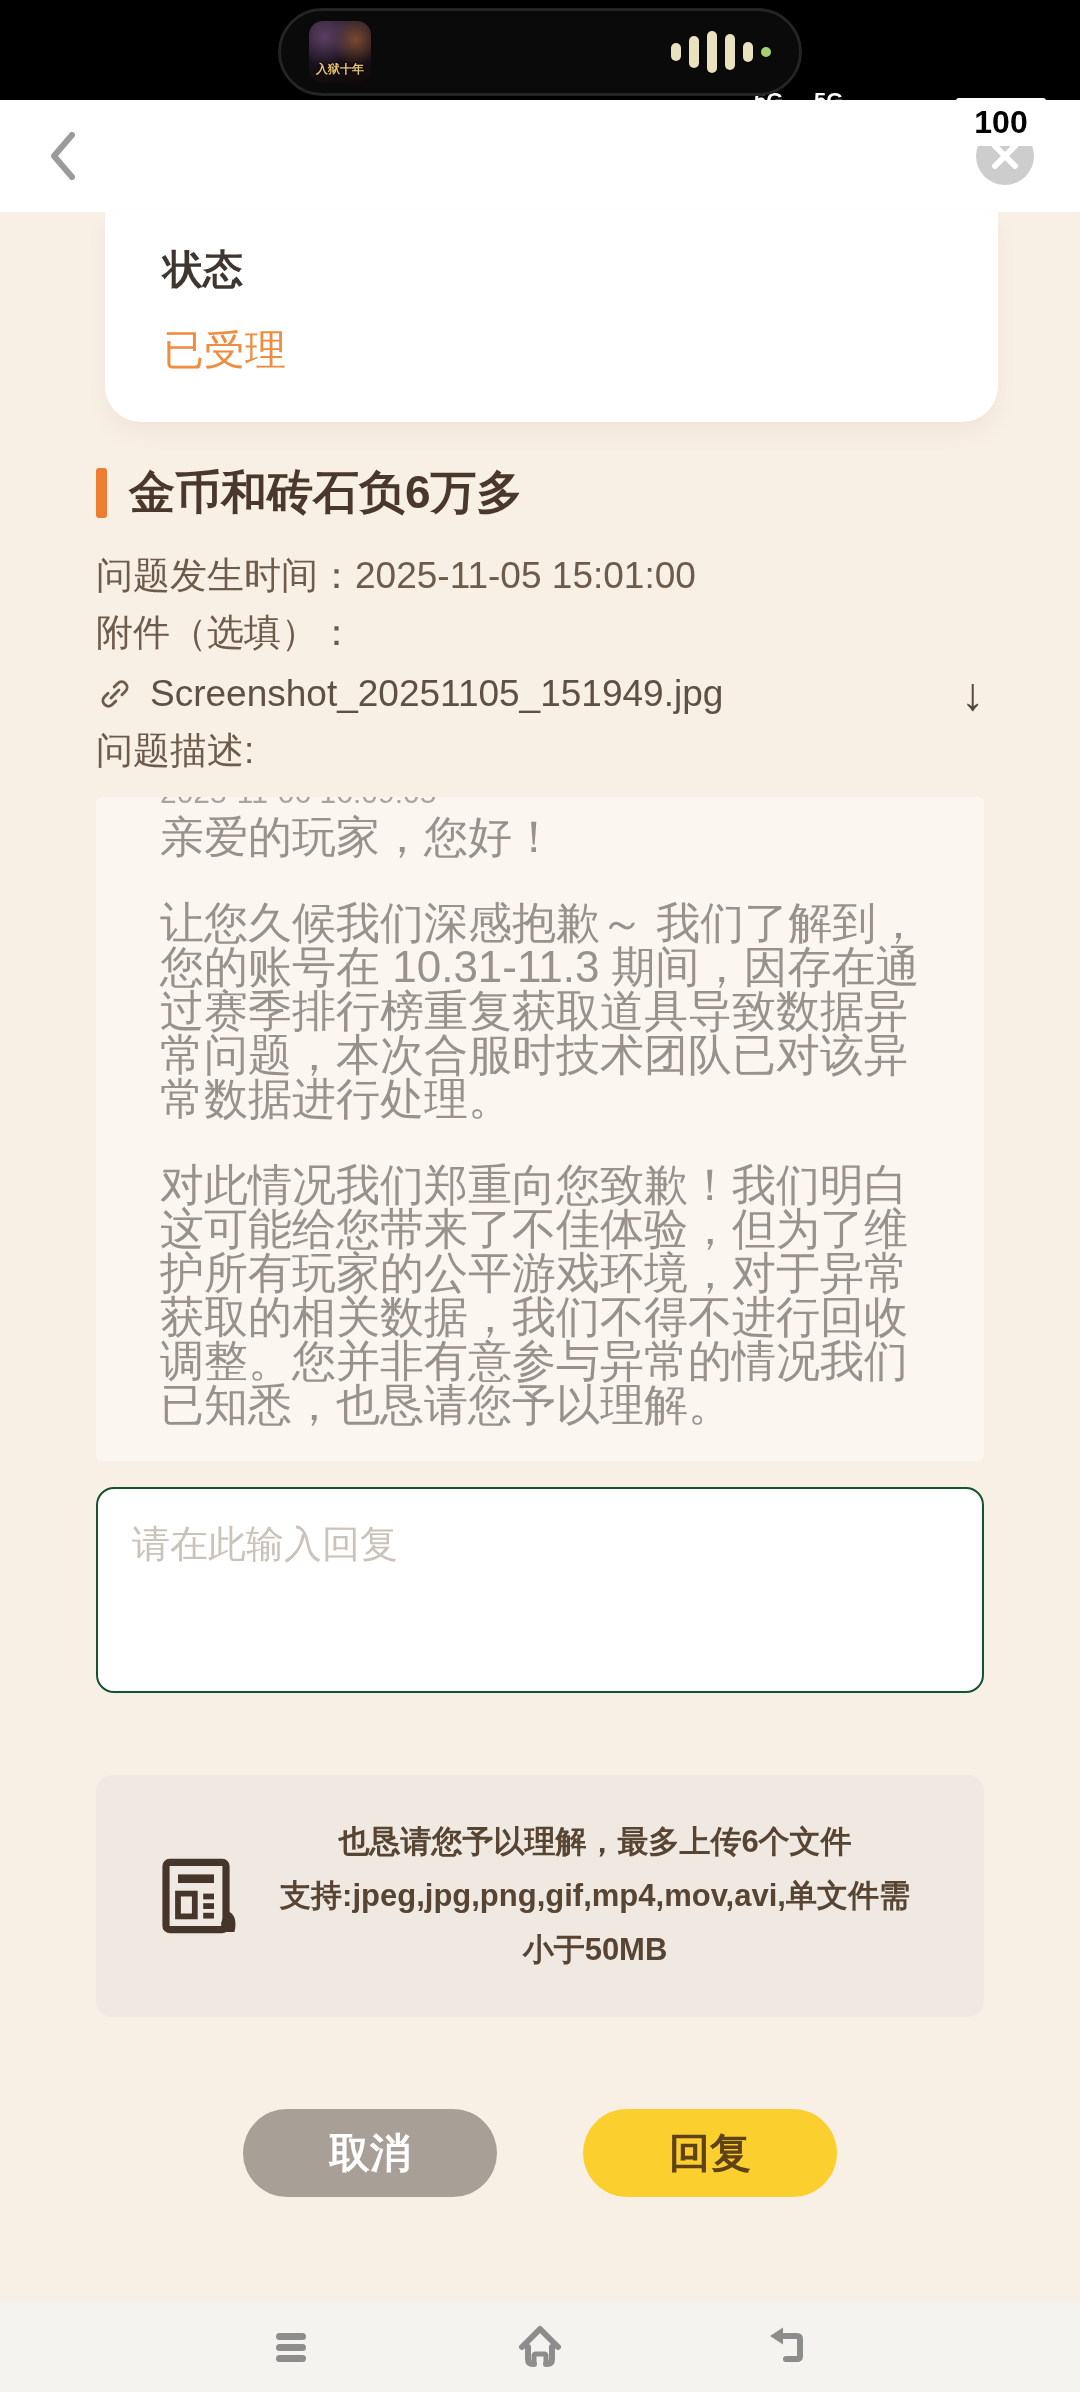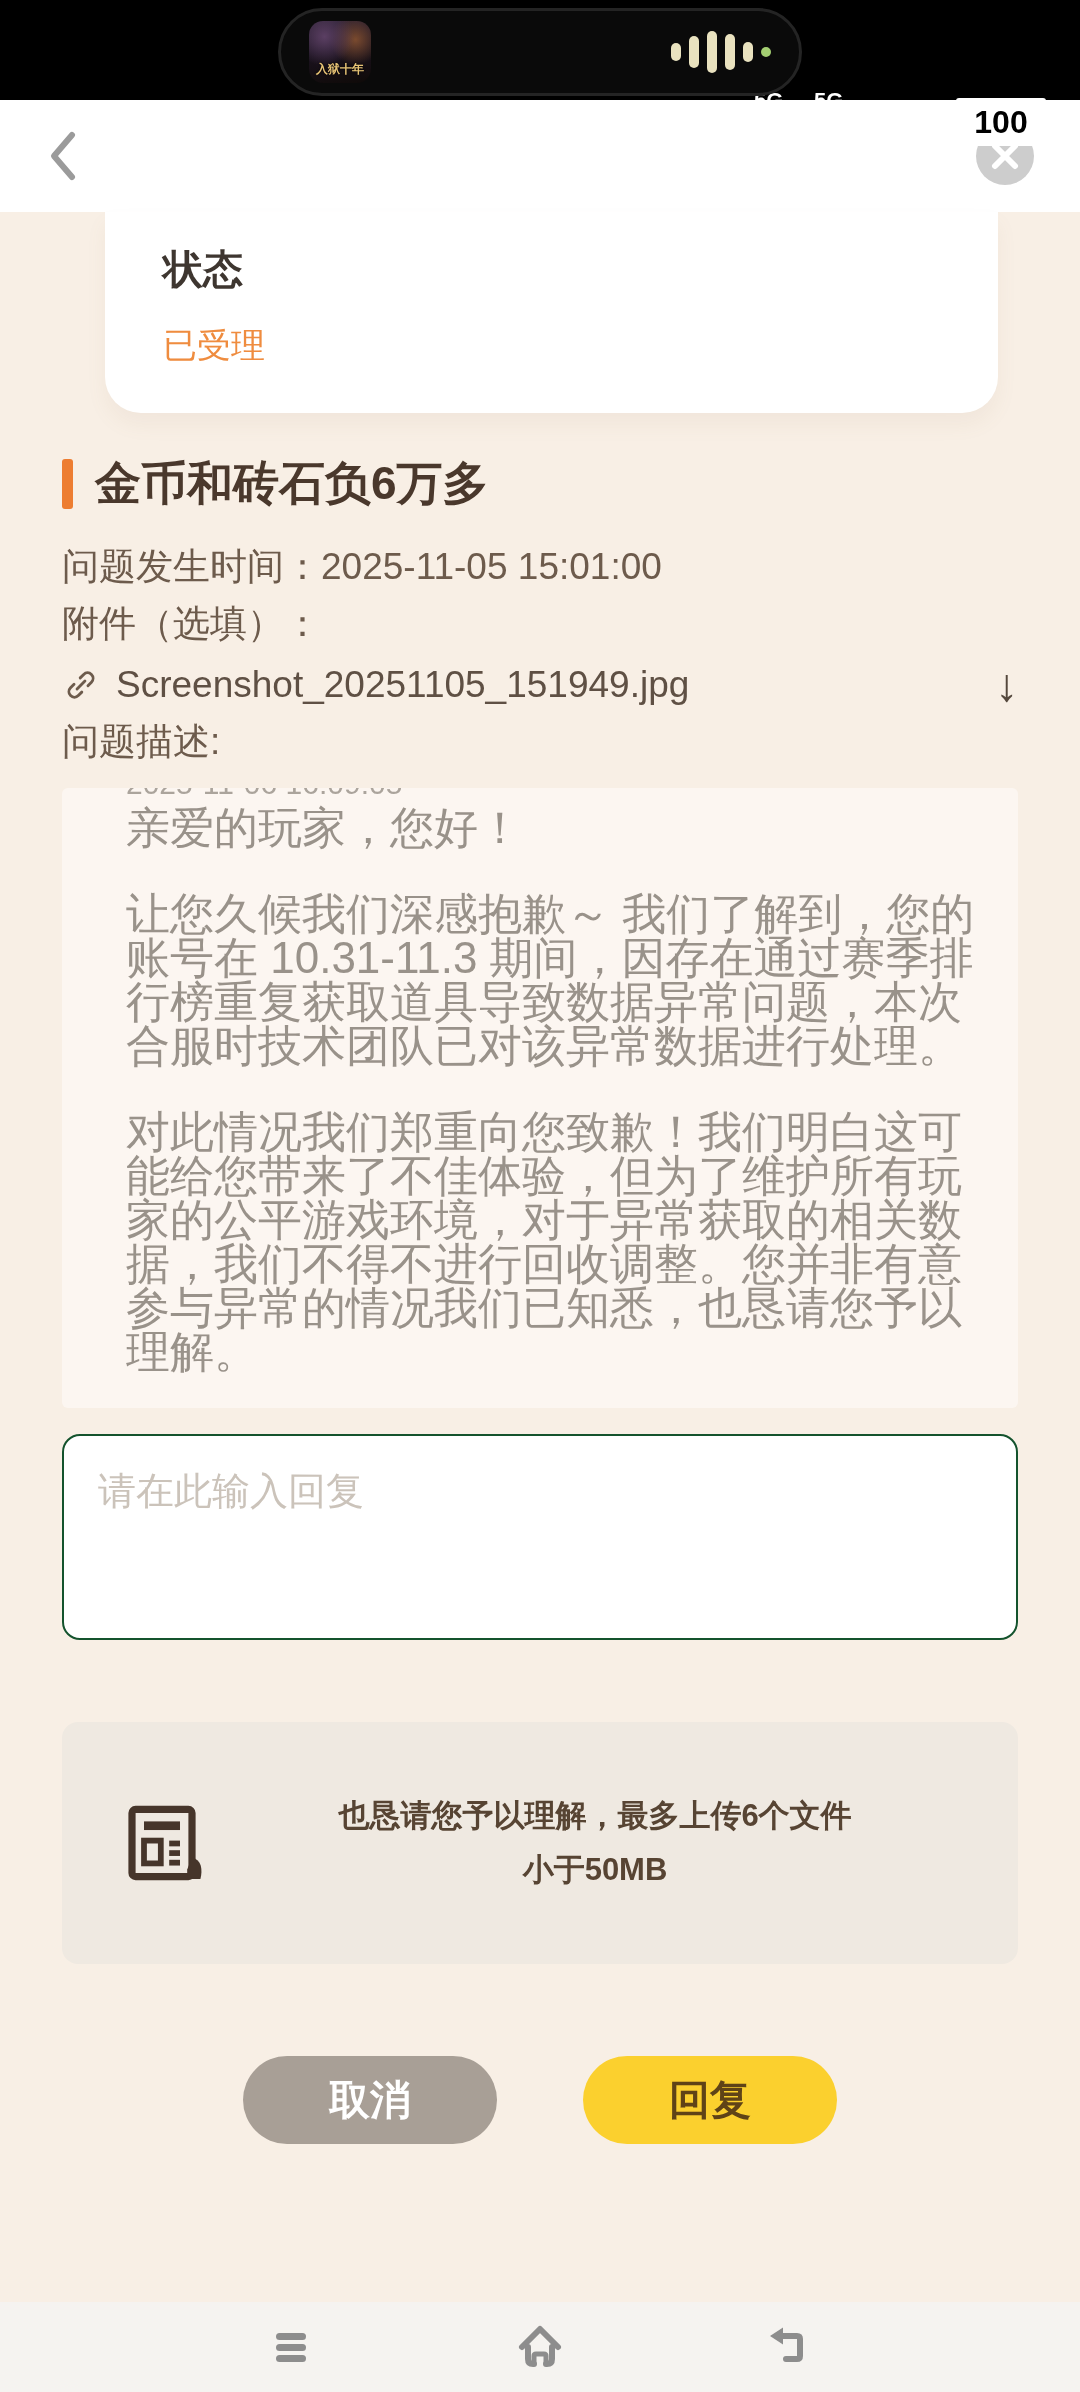--- a/index.html
+++ b/index.html
@@ -86,24 +86,24 @@
   }
 
   
   .status-card {
     width:893px; margin-left:105px; background:#fff;
     border-radius:0 0 36px 36px;
     padding:30px 0 44px 58px;
     box-shadow:0 12px 20px rgba(160,130,100,0.07);
   }
   .status-label { font-size:40px; font-weight:bold; color:#3e3630; }
-  .status-value { margin-top:26px; font-size:34px; color:#ef8c3f; }
-
-  
-  .content { padding:0 62px; }
+  .status-value { margin-top:26px; font-size:41px; color:#ef8c3f; }
+
+  
+  .content { padding:0 96px; }
   .title-row { display:flex; align-items:center; margin-top:40px; }
   .title-bar { width:11px; height:50px; background:#ed7d31; border-radius:3px; margin-right:22px; }
   .title-text { font-size:46px; font-weight:bold; color:#4a382c; }
 
   .meta-row { margin-top:9px; font-size:37px; color:#6d5b4c; line-height:48px; display:flex; align-items:center; }
   .meta-row.first { margin-top:28px; }
   .file-row { margin-top:13px; }
   .link-icon { margin-right:16px; display:flex; }
   .file-name { color:#5f5044; }
   .dl-arrow { margin-left:auto; font-size:46px; color:#55483d; cursor:pointer; line-height:48px; }
@@ -277,20 +277,21 @@
         <rect x="10" y="11" width="15" height="3.6" fill="#46352a"></rect>
         <rect x="10" y="19" width="7" height="9.5" fill="none" stroke="#46352a" stroke-width="2.4"></rect>
         <rect x="20.5" y="19" width="4.5" height="2.4" fill="#46352a"></rect>
         <rect x="20.5" y="23" width="4.5" height="2.4" fill="#46352a"></rect>
         <rect x="20.5" y="27" width="4.5" height="2.4" fill="#46352a"></rect>
         <path d="M30 26 C34 27 34.5 31 33.5 35 L28 35 L28 31 Z" fill="#46352a"></path>
       </svg>
     </span>
     <div class="upload-text">
       <div>也恳请您予以理解，最多上传6个文件</div>
+      <div>支持:jpeg,jpg,png,gif,mp4,mov,avi,单文件需</div>
       <div>小于50MB</div>
     </div>
   </div>
 
   <div class="btn-row">
     <button class="btn btn-cancel">取消</button>
     <button class="btn btn-reply">回复</button>
   </div>
 
 </div>

